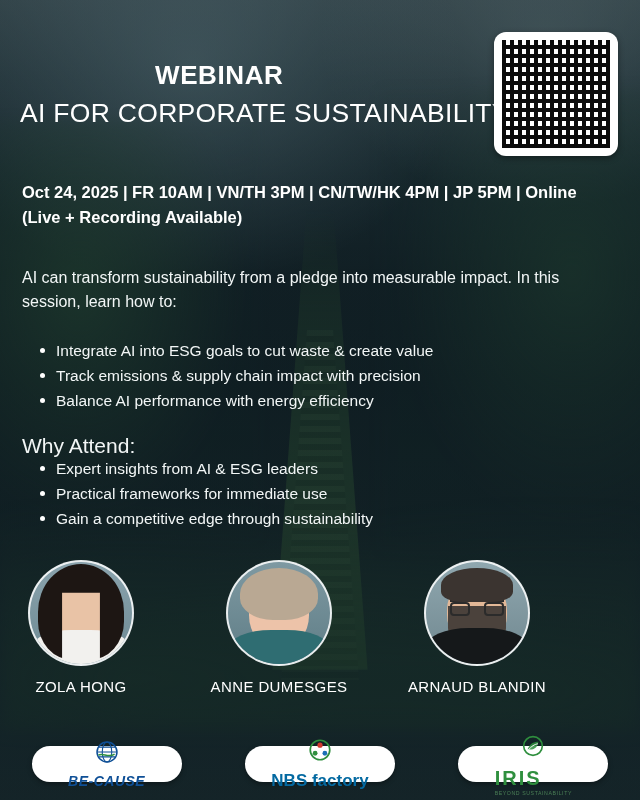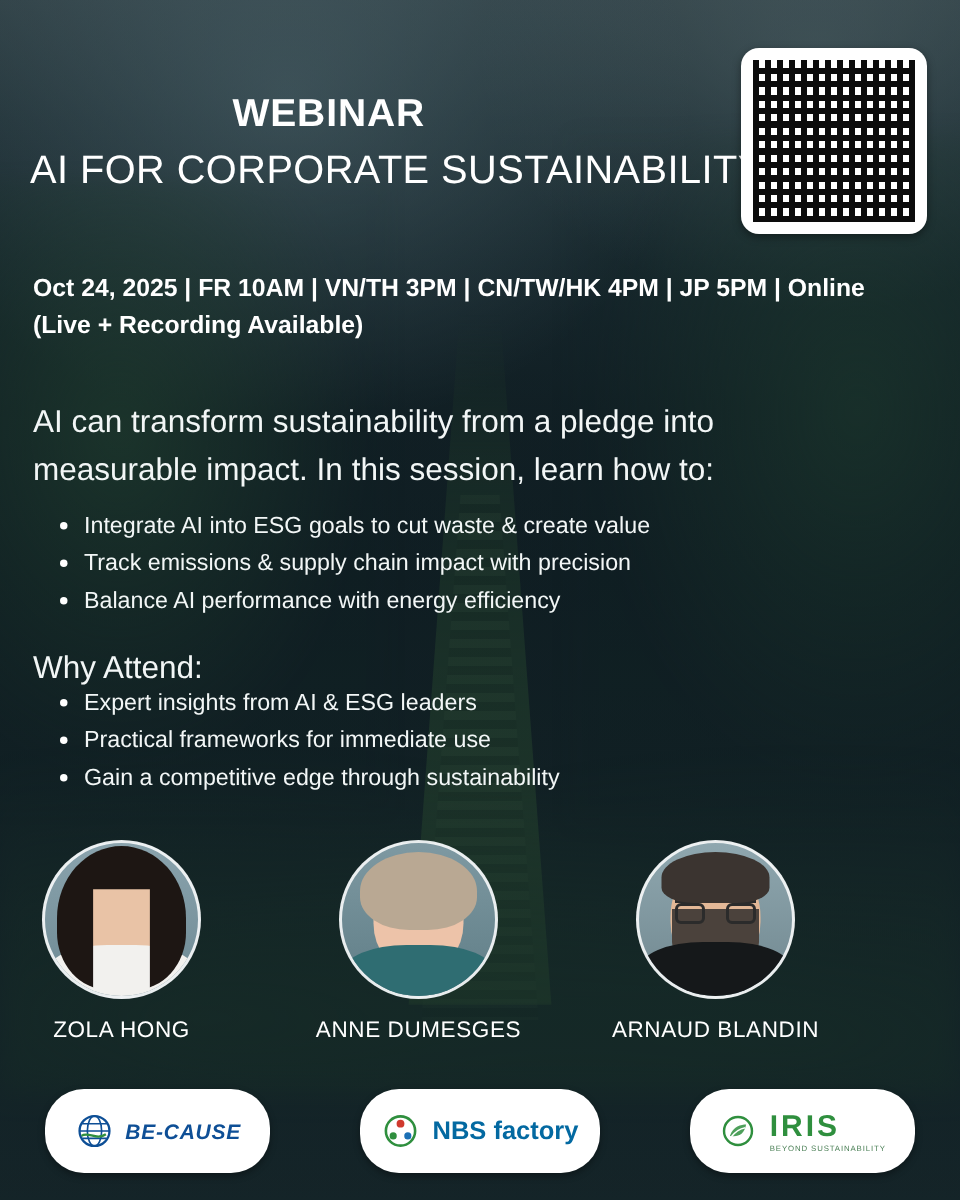--- a/index.html
+++ b/index.html
@@ -105,21 +105,21 @@
   }
 
   
   .datetime {
     position: absolute; left: 22px; top: 180px; width: 560px;
     font-size: 16.5px; font-weight: 700; line-height: 1.5;
     color: #ffffff;
   }
   .intro {
     position: absolute; left: 22px; top: 266px; width: 560px;
-    font-size: 21px; line-height: 1.52; font-weight: 400;
+    font-size: 16px; line-height: 1.52; font-weight: 400;
     color: #f2f6f6;
   }
   .list-main {
     position: absolute; left: 38px; top: 338px; width: 560px;
   }
   .why-title {
     position: absolute; left: 22px; top: 434px;
     font-size: 21px; color: #f2f6f6;
   }
   .list-why {
@@ -229,26 +229,27 @@
   }
 
   
   .logos {
     position: absolute; left: 0; bottom: 18px; width: 640px;
     display: flex; justify-content: space-around; align-items: center;
   }
   .logo-card {
     background: #ffffff;
     border-radius: 26px;
-    height: 56px;
+    height: 36px;
     min-width: 150px;
     display: flex; align-items: center; justify-content: center;
     gap: 8px;
     padding: 0 14px;
     box-shadow: 0 2px 5px rgba(0,0,0,.35);
+    flex-direction: column;
   }
   .logo-mark { width: 26px; height: 26px; flex: 0 0 auto; }
   .logo-text { font-size: 15px; font-weight: 700; white-space: nowrap; }
   .lt-because { color: #0e4f96; font-style: italic; font-size: 14px; letter-spacing:.5px;}
   .lt-nbs { color: #0369a1; font-size: 17px; }
   .lt-iris { color: #2f8f3e; font-size: 20px; letter-spacing: 2px; }
   .iris-sub { display:block; font-size: 5.2px; letter-spacing: .6px; color:#4a7f55; font-weight:400; }
 </style>
 </head>
 <body>

